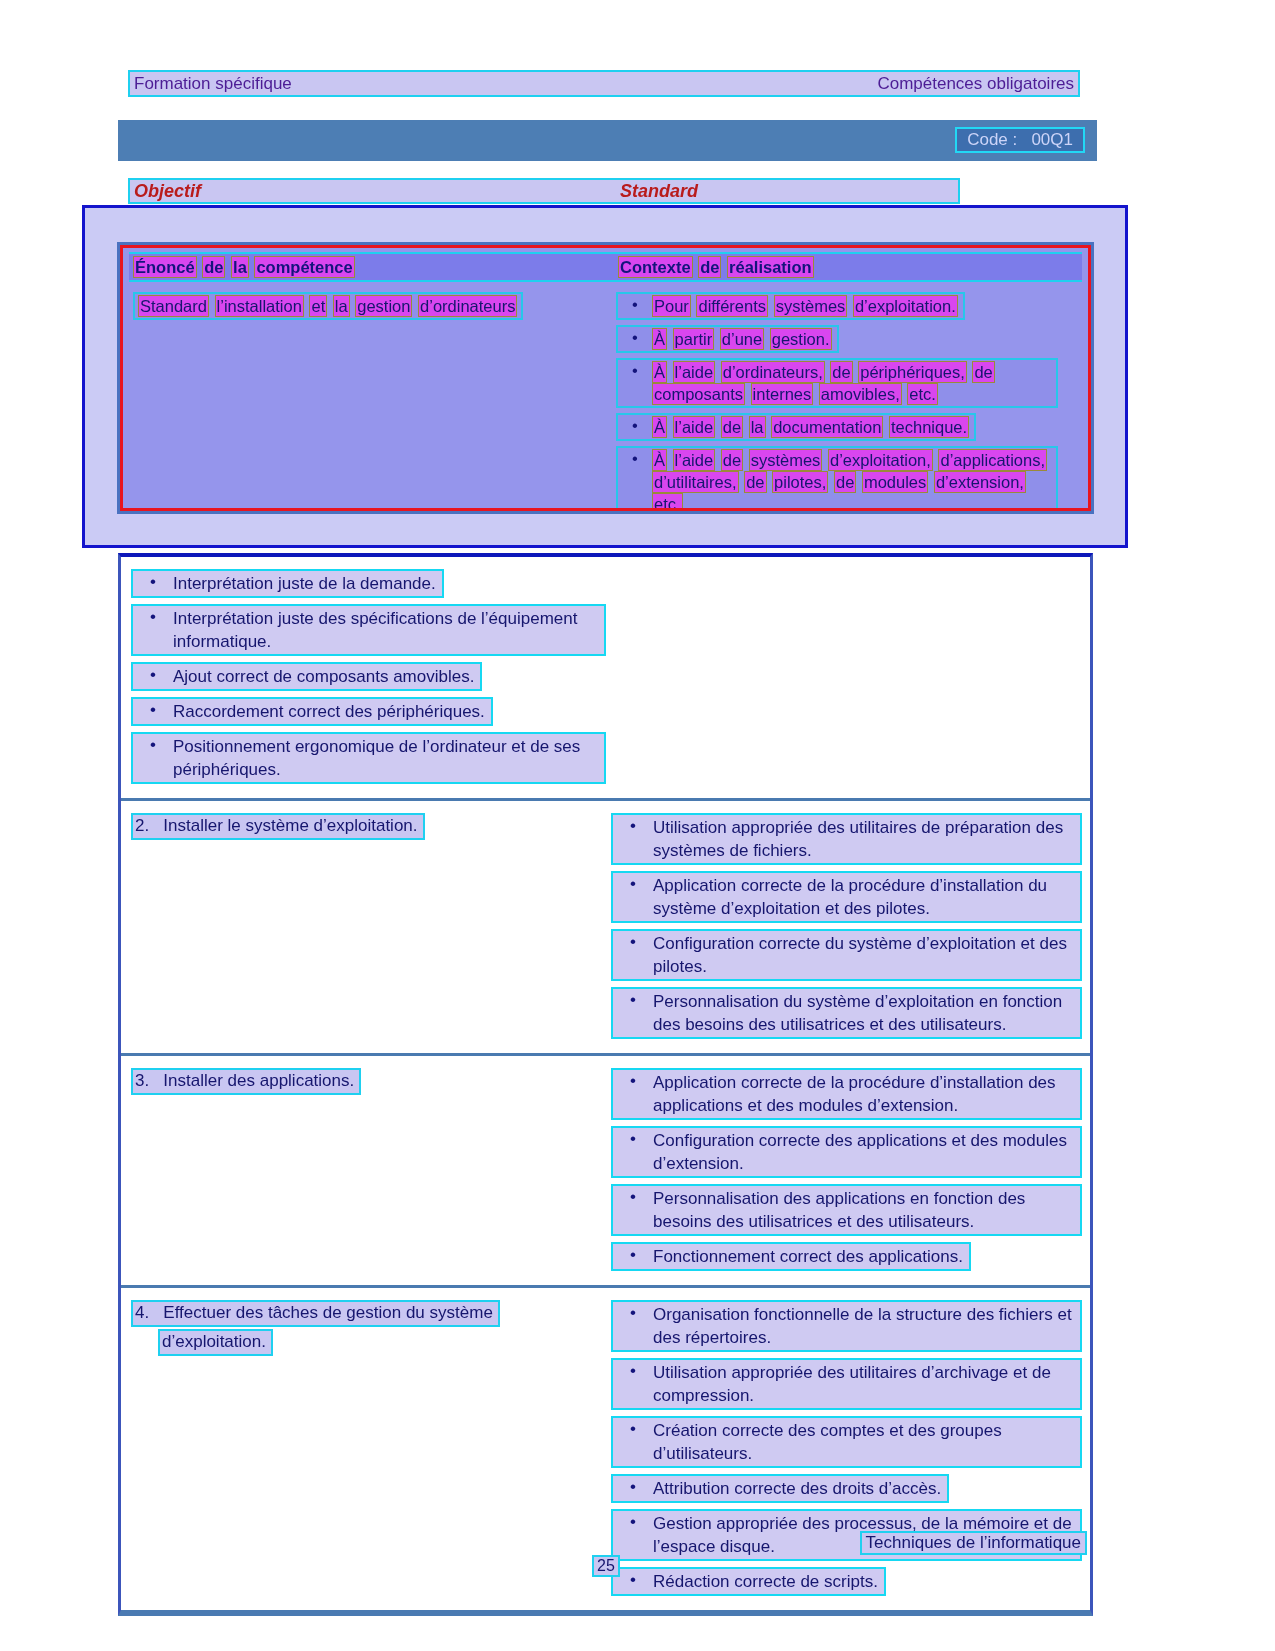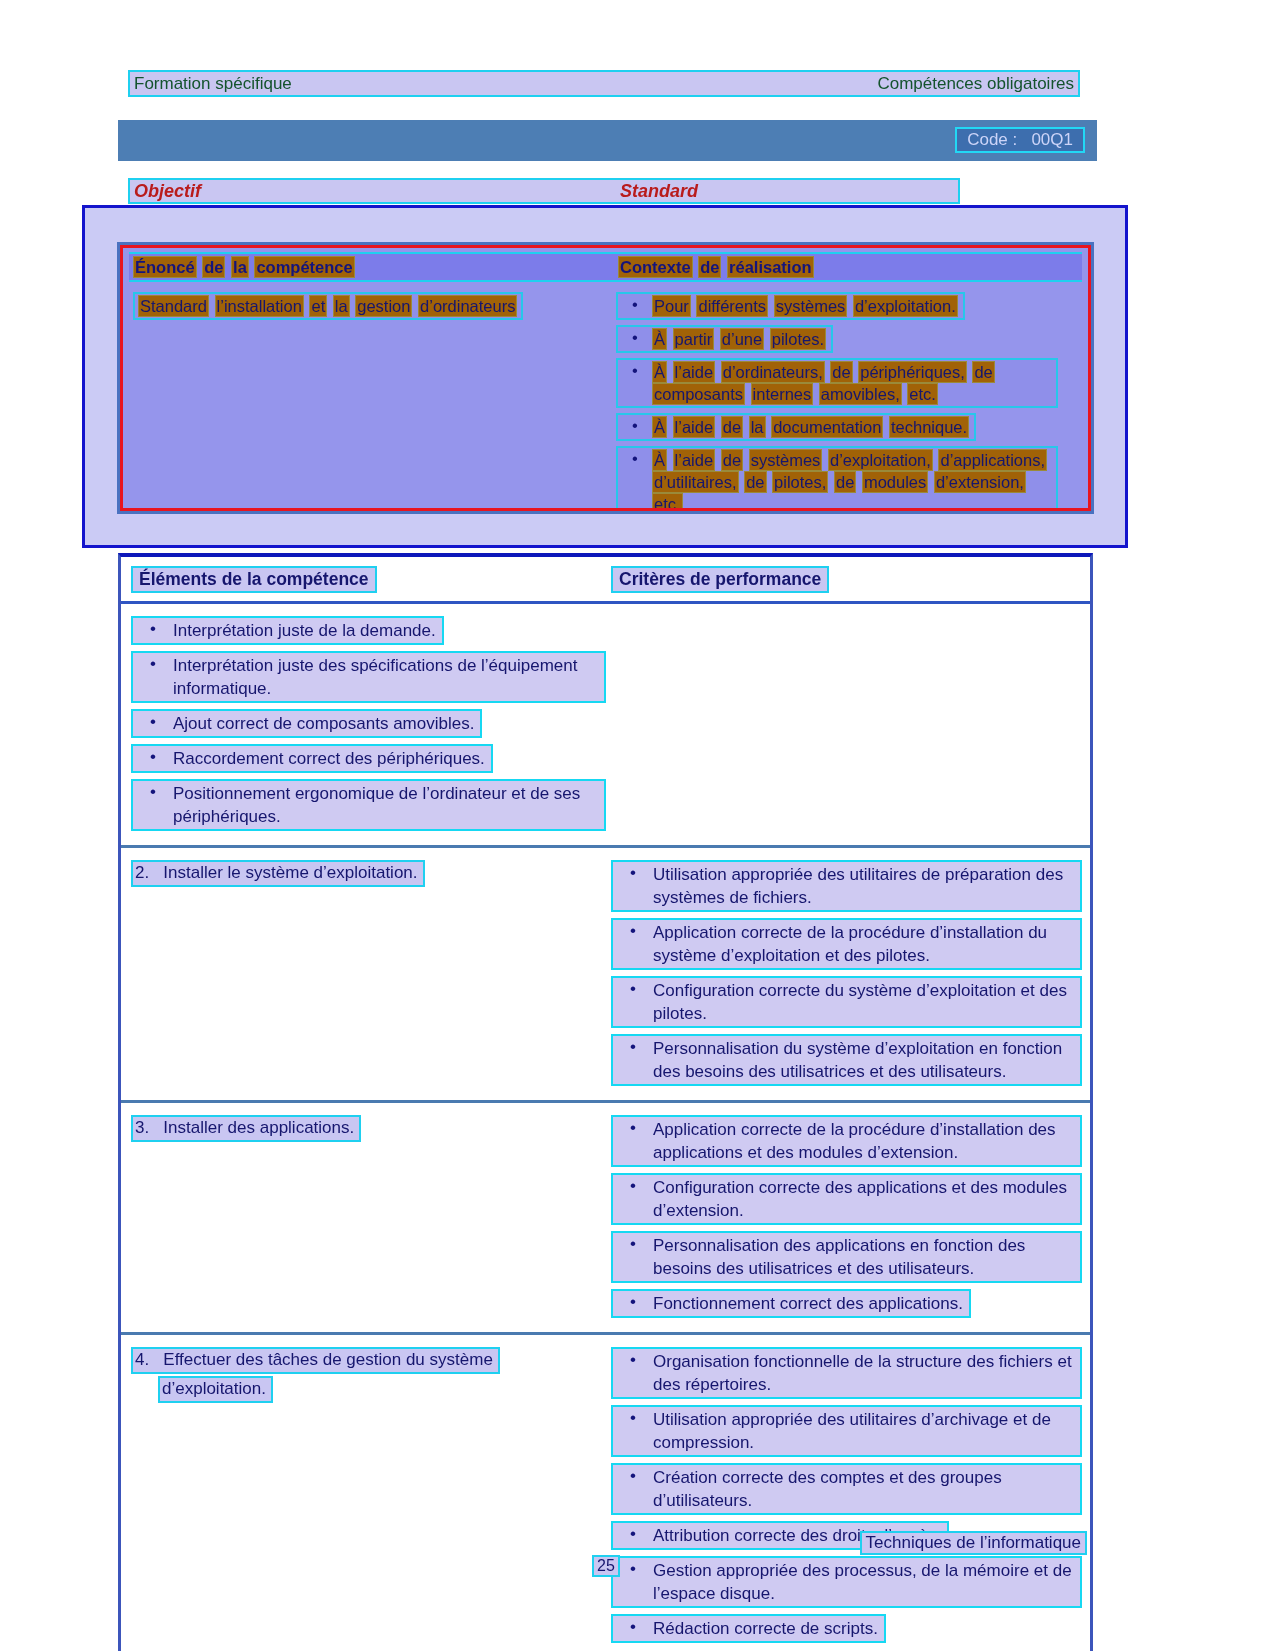--- a/index.html
+++ b/index.html
@@ -10,21 +10,21 @@
     color:#16166e; overflow:hidden;
   }
   
   .hl {
     background:#c9c6f2; border:2px solid #1fd0f0; color:#16166e;
   }
   
   .top-strip {
     position:absolute; left:128px; top:70px; width:952px; height:27px;
     display:flex; justify-content:space-between; align-items:center;
-    padding:0 4px; font-size:17px; color:#14532d;
+    padding:0 4px; font-size:17px; color:#4c1d95;
   }
   
   .banner {
     position:absolute; left:118px; top:120px; width:979px; height:41px;
     background:#4d7eb4;
   }
   .code-badge {
     position:absolute; right:12px; top:7px; padding:1px 10px;
     border:2px solid #22d8f5; background:#3d6eae; color:#ccd4f8;
     font-size:17px; white-space:pre;margin-left:8px;
@@ -55,21 +55,21 @@
   .inner-header .col1 { margin-left:4px; }
   .inner-header .col2 { position:absolute; left:489px; }
   .inner-body { display:flex; padding:10px 6px 0 6px; }
   .inner-body .left-col  { width:487px; font-size:16.5px; }
   .inner-body .right-col { flex:1; font-size:16.5px; }
   .statement-band {
     background:#8f8fea; border:2px solid #27c7ea; width:fit-content;
     max-width:100%; padding:1px 3px; margin-left:4px;
   }
   .wbox {
-    border:1px solid #9a8a3a; background:#a16207; padding:0 1px;
+    border:1px solid #9a8a3a; background:#d946ef; padding:0 1px;
     margin-right:1px; display:inline-block; line-height:20px;
   }
   .ctx-item {
     display:flex; background:#8f8fea; border:2px solid #27c7ea;
     width:fit-content; max-width:100%; margin-bottom:5px; padding:1px 4px 1px 0;
   }
   .ctx-item .bullet-dot { width:34px; text-align:center; color:#14147c; flex:0 0 34px; }
   .ctx-item .bullet-text { max-width:400px; line-height:22px; }
   
   .elements-table {
@@ -140,48 +140,40 @@
         <div class="left-col">
           <div class="statement-band"><span class="wbox">Standard</span> <span class="wbox">l’installation</span> <span class="wbox">et</span> <span class="wbox">la</span> <span class="wbox">gestion</span> <span class="wbox">d’ordinateurs</span> </div>
         </div>
         <div class="right-col ctx-list">
             <div class="ctx-item">
               <span class="bullet-dot">•</span>
               <span class="bullet-text"><span class="wbox">Pour</span> <span class="wbox">différents</span> <span class="wbox">systèmes</span> <span class="wbox">d’exploitation.</span> </span>
             </div>
             <div class="ctx-item">
               <span class="bullet-dot">•</span>
-              <span class="bullet-text"><span class="wbox">À</span> <span class="wbox">partir</span> <span class="wbox">d’une</span> <span class="wbox">pilotes.</span> </span>
+              <span class="bullet-text"><span class="wbox">À</span> <span class="wbox">partir</span> <span class="wbox">d’une</span> <span class="wbox">gestion.</span> </span>
             </div>
             <div class="ctx-item">
               <span class="bullet-dot">•</span>
               <span class="bullet-text"><span class="wbox">À</span> <span class="wbox">l’aide</span> <span class="wbox">d’ordinateurs,</span> <span class="wbox">de</span> <span class="wbox">périphériques,</span> <span class="wbox">de</span> <span class="wbox">composants</span> <span class="wbox">internes</span> <span class="wbox">amovibles,</span> <span class="wbox">etc.</span> </span>
             </div>
             <div class="ctx-item">
               <span class="bullet-dot">•</span>
               <span class="bullet-text"><span class="wbox">À</span> <span class="wbox">l’aide</span> <span class="wbox">de</span> <span class="wbox">la</span> <span class="wbox">documentation</span> <span class="wbox">technique.</span> </span>
             </div>
             <div class="ctx-item">
               <span class="bullet-dot">•</span>
               <span class="bullet-text"><span class="wbox">À</span> <span class="wbox">l’aide</span> <span class="wbox">de</span> <span class="wbox">systèmes</span> <span class="wbox">d’exploitation,</span> <span class="wbox">d’applications,</span> <span class="wbox">d’utilitaires,</span> <span class="wbox">de</span> <span class="wbox">pilotes,</span> <span class="wbox">de</span> <span class="wbox">modules</span> <span class="wbox">d’extension,</span> <span class="wbox">etc.</span> </span>
             </div>
           </div>
       </div>
     </div>
   </div>
 
   <div class="elements-table">
-    <div class="et-header">
-      <div class="h1">
-        <span class="hl">Éléments de la compétence</span>
-      </div>
-      <div class="h2">
-        <span class="hl">Critères de performance</span>
-      </div>
-    </div>
 
     <div class="et-row">
       <div class="cr-col">
           <div class="bullet-item">
             <span class="bullet-dot">•</span>
             <span class="bullet-text">Interprétation juste de la demande.</span>
           </div>
           <div class="bullet-item">
             <span class="bullet-dot">•</span>
             <span class="bullet-text">Interprétation juste des spécifications de l’équipement informatique.</span>

